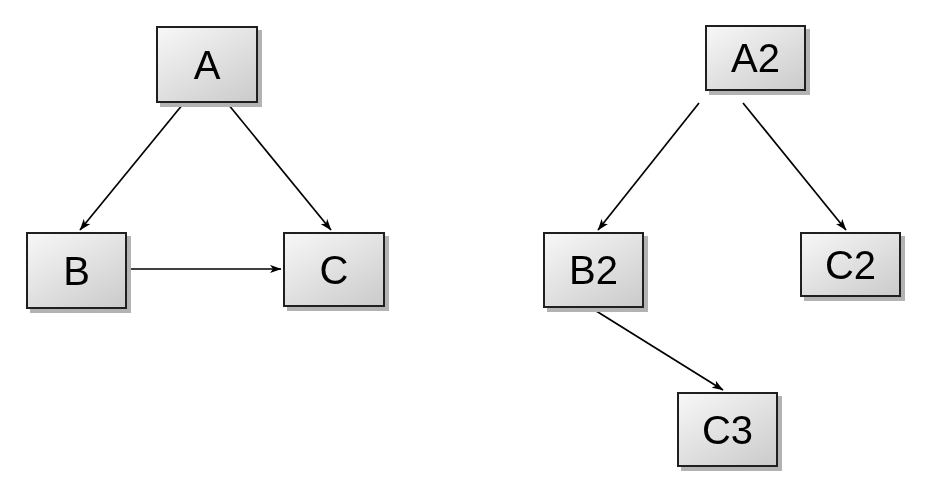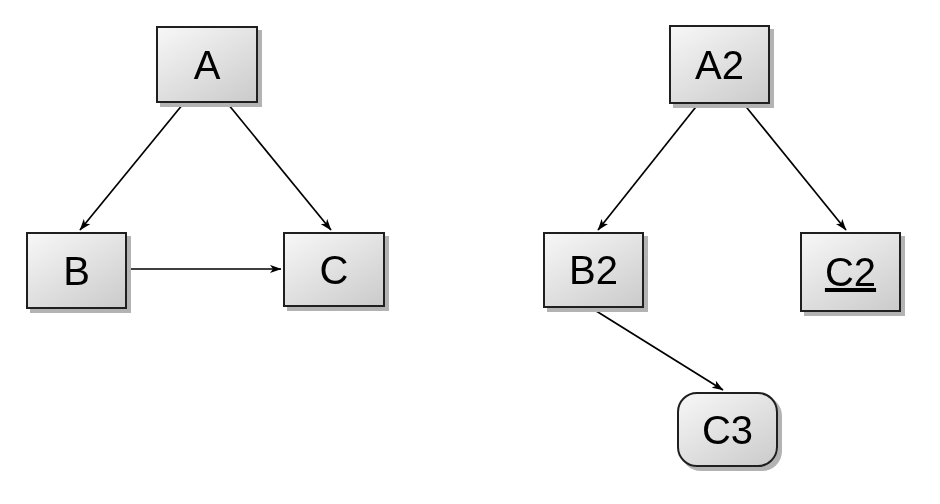--- a/index.html
+++ b/index.html
@@ -64,25 +64,25 @@
 
 <div class="node" style="left: 156px; top: 26px; width: 102px; height: 77px;">
       <span>A</span>
     </div>
     <div class="node" style="left: 26px; top: 232px; width: 101px; height: 77px;">
       <span>B</span>
     </div>
     <div class="node" style="left: 283px; top: 232px; width: 102px; height: 75px;">
       <span>C</span>
     </div>
-    <div class="node" style="left: 669px; top: 25px; width: 101px; height: 79px;">
+    <div class="node" style="left: 705px; top: 25px; width: 101px; height: 66px;">
       <span>A2</span>
     </div>
     <div class="node" style="left: 543px; top: 232px; width: 101px; height: 76px; justify-content: center;">
       <span>B2</span>
     </div>
-    <div class="node" style="left: 800px; top: 232px; width: 101px; height: 80px; text-decoration: underline;">
+    <div class="node" style="left: 800px; top: 232px; width: 101px; height: 65px;">
       <span>C2</span>
     </div>
-    <div class="node" style="left: 677px; top: 392px; width: 101px; height: 75px; border-radius: 20px;">
+    <div class="node" style="left: 677px; top: 392px; width: 101px; height: 75px;">
       <span>C3</span>
     </div>
   </div>
 
 </body></html>

